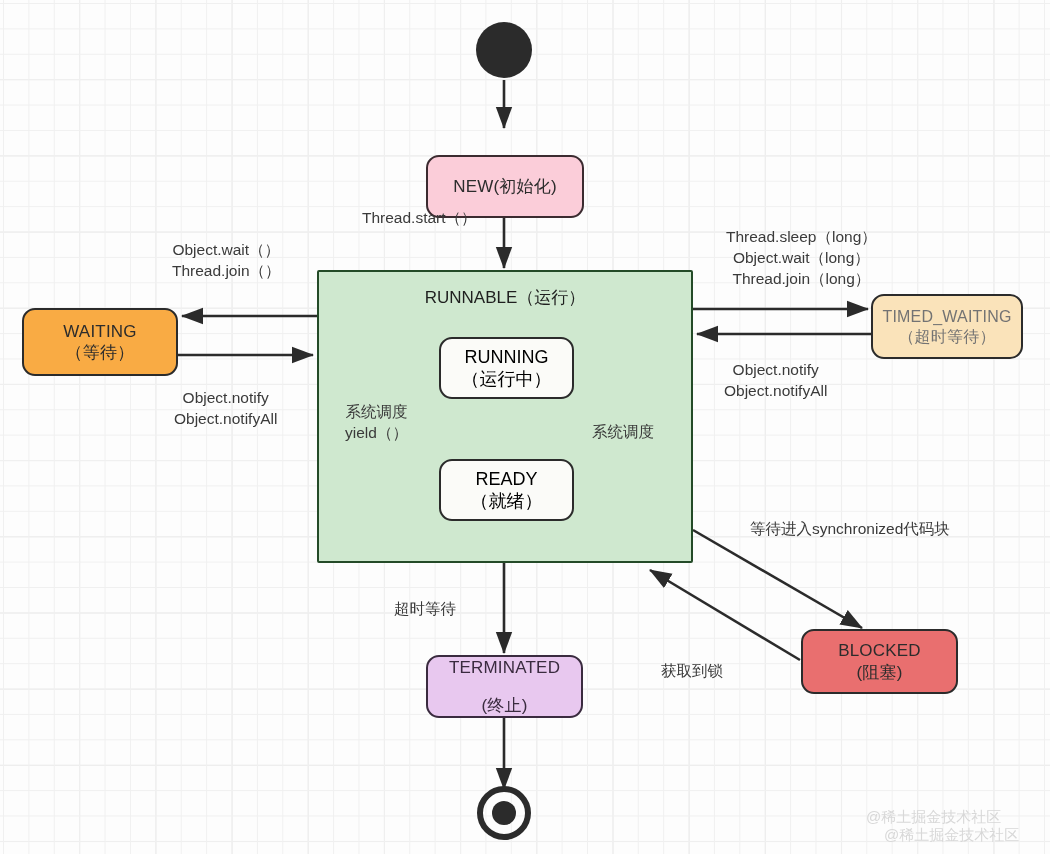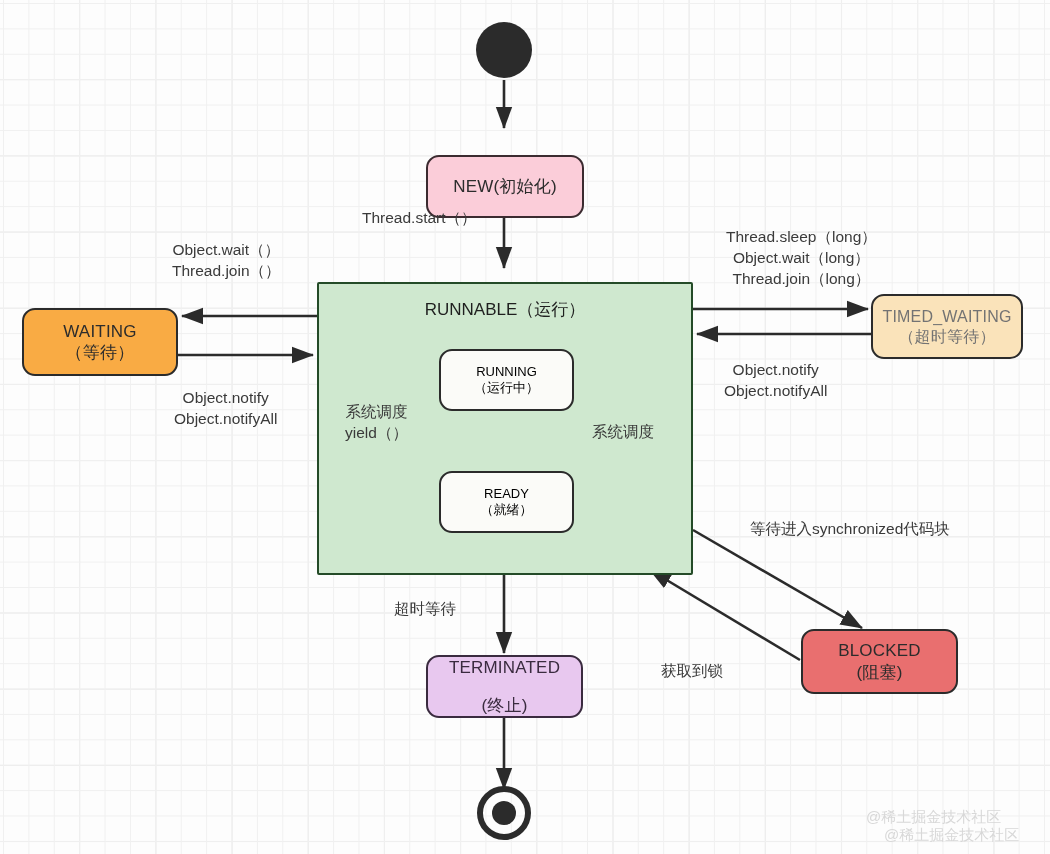--- a/index.html
+++ b/index.html
@@ -46,42 +46,41 @@
   .node .l1 { display:block; }
   .node .l2 { display:block; }
 
   
   .group-box {
     position: absolute;
     box-sizing: border-box;
     border: 2.5px solid #244b28;
     background: #cfe8cf;
     border-radius: 2px;
-    margin-top: 12px;
   }
   .group-title {
     position: absolute;
     width: 100%;
     text-align: center;
     top: 14px;
     font-size: 17px;
     color: #1f1f1f;
   }
   .inner-node {
     position: absolute;
     box-sizing: border-box;
     display:flex;
     flex-direction: column;
     align-items:center;
     justify-content:center;
     text-align:center;
     background: #fbfbf8;
     border: 2.5px solid #2b2b2b;
     border-radius: 13px;
-    font-size: 13px;
+    font-size: 18px;
     line-height: 1.25;
   }
   .edge-label {
     position: absolute;
     font-size: 15.5px;
     color: #3a3a3a;
     line-height: 1.35;
     white-space: pre;
   }
   .edge-label.center { text-align: center; }

